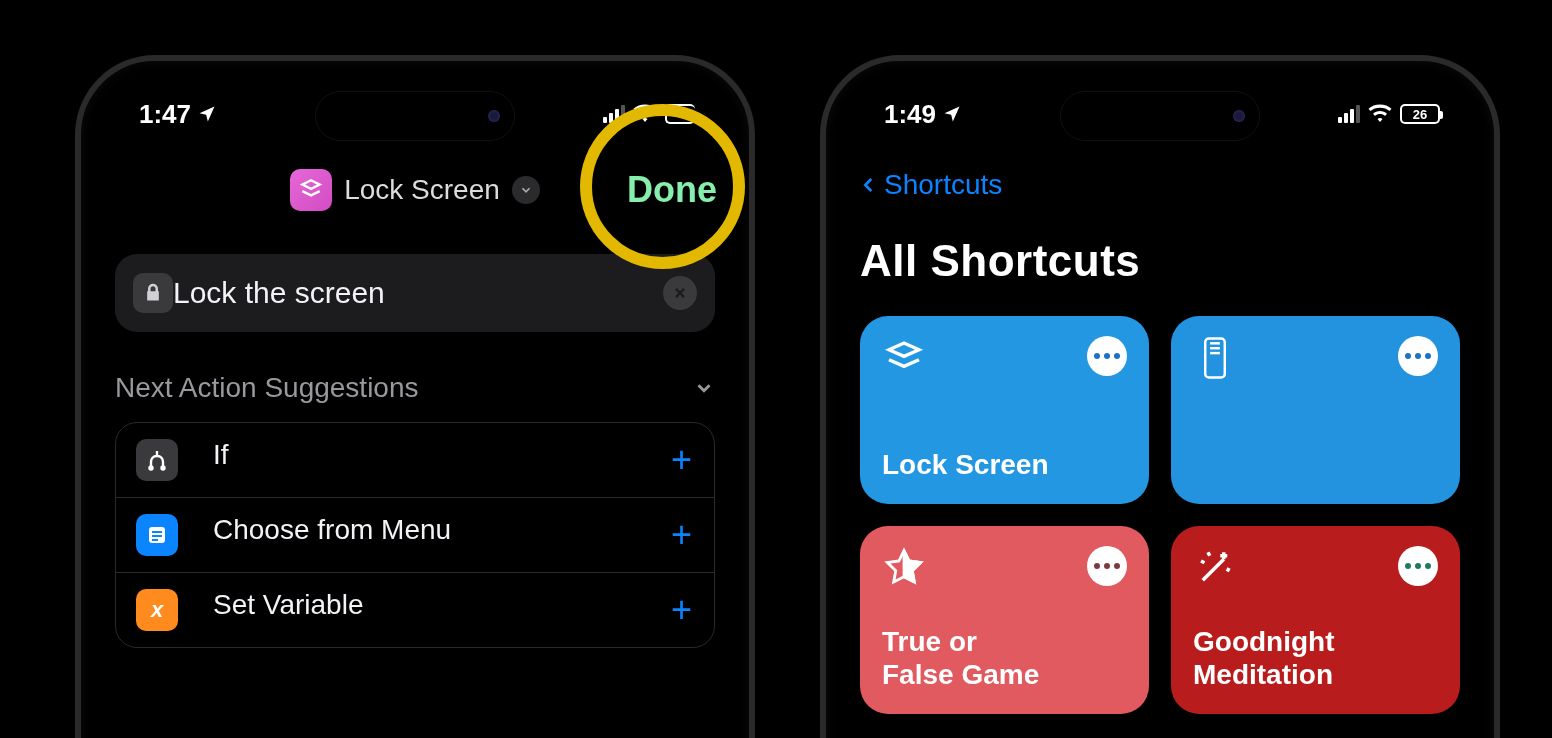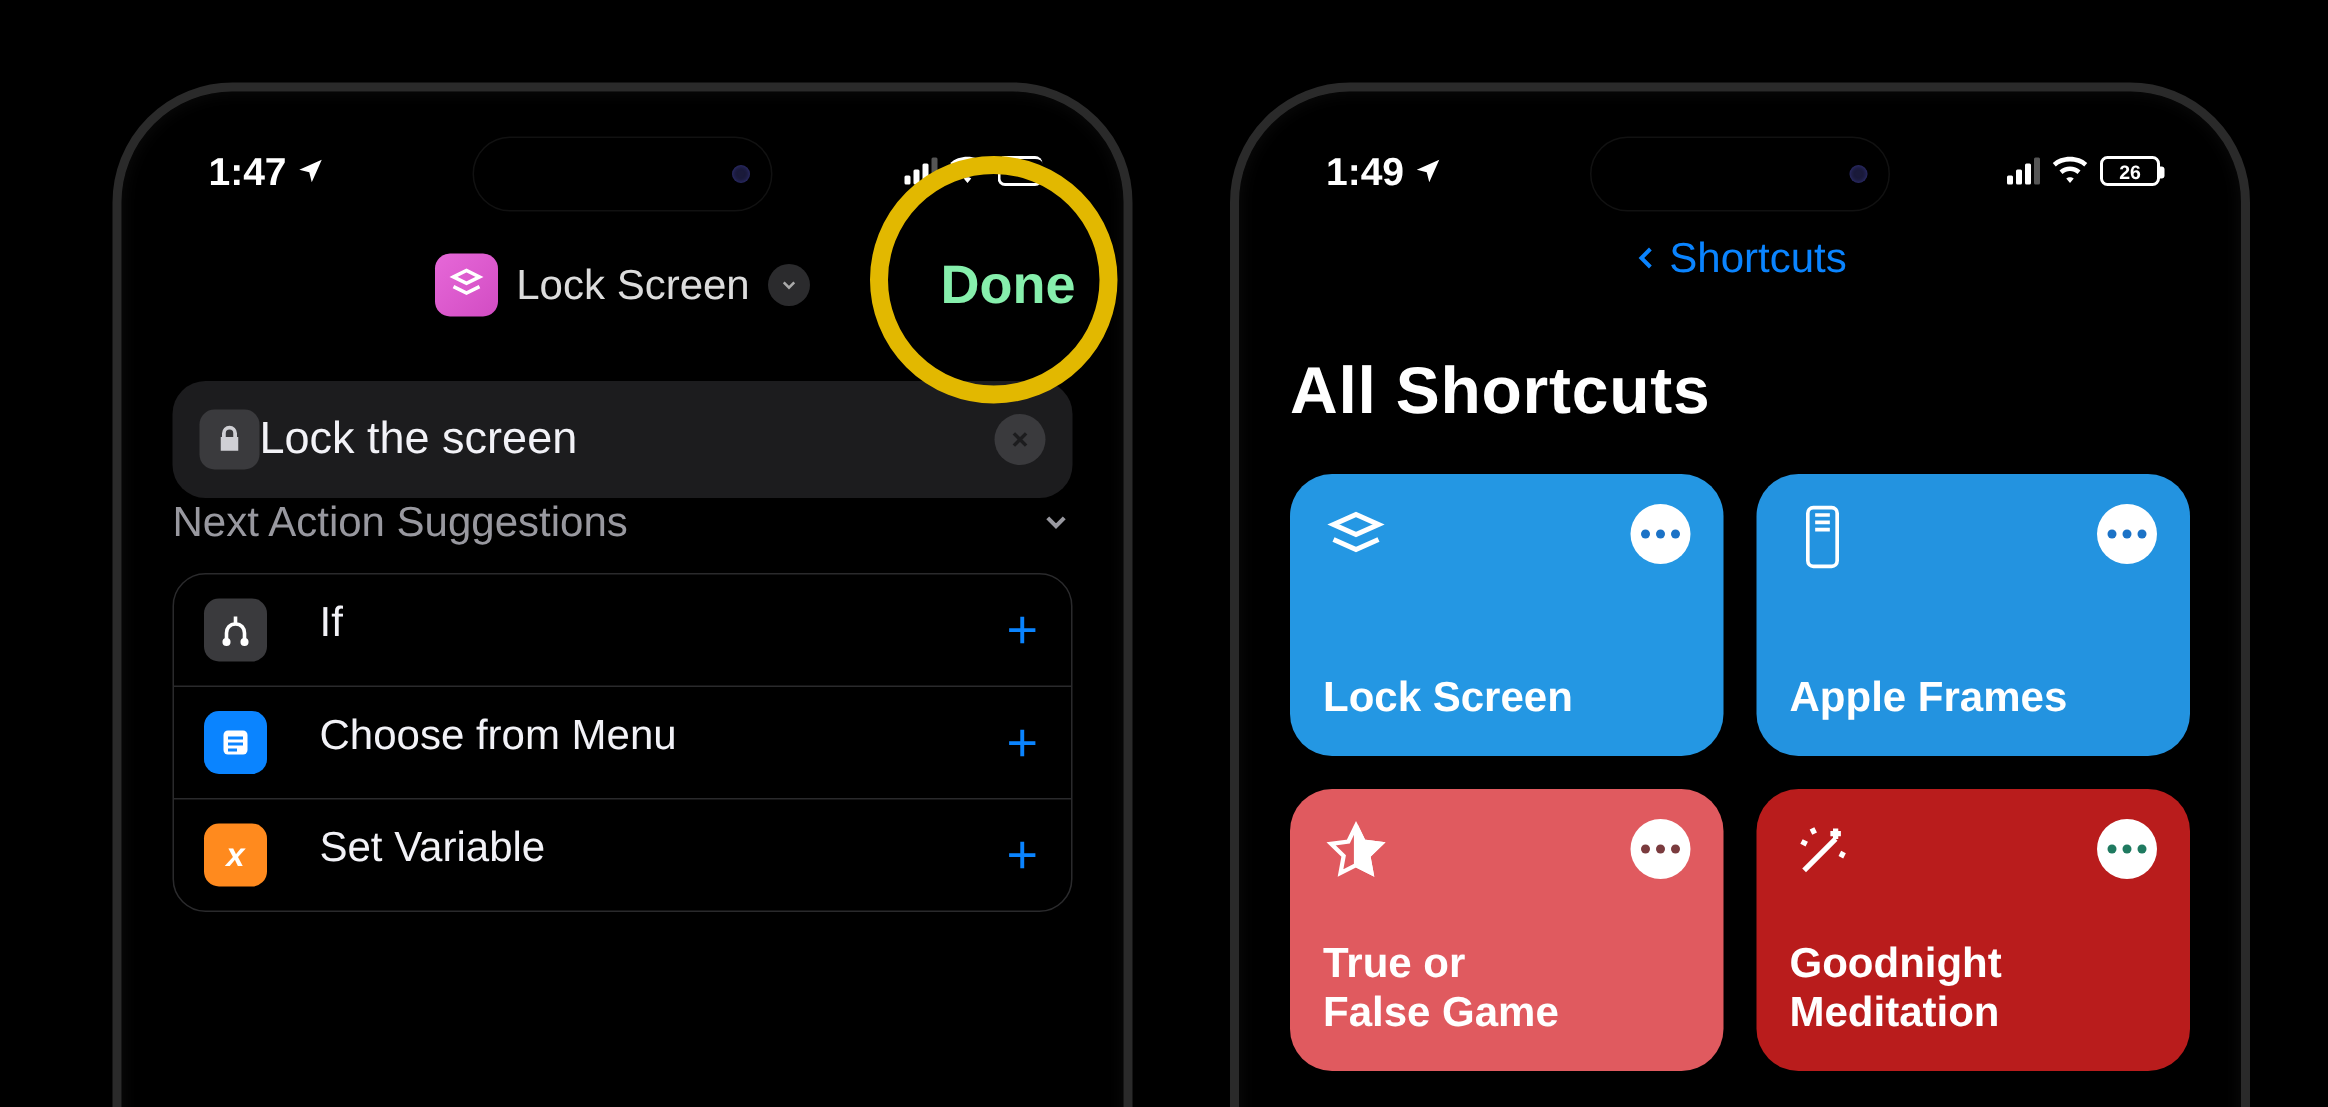--- a/index.html
+++ b/index.html
@@ -115,21 +115,21 @@
     position:relative;
   }
   .action-lock-icon {
     width:40px;height:40px;border-radius:10px;background:#3a3a3d;
     display:flex;align-items:center;justify-content:center;
   }
   .action-label { font-size:30px; color:#f2f2f7;}
   .action-x { position:absolute; right:18px; width:34px;height:34px;border-radius:17px;background:#3a3a3d;display:flex;align-items:center;justify-content:center; color:#888;}
 
   .suggest-header {
-    display:flex; align-items:center; justify-content:space-between;
+    margin-top:40px; display:flex; align-items:center; justify-content:space-between;
     color:#98989f; font-size:28px;
   }
   .suggest-list {
     margin-top:18px;
     border:1px solid #2a2a2c;
     border-radius:22px;
     overflow:hidden;
   }
   .suggest-item {
     display:flex; align-items:flex-start; gap:35px;
@@ -140,21 +140,21 @@
   .suggest-item:first-child { border-top:none;}
   .suggest-icon { width:42px;height:42px;border-radius:10px;display:flex;align-items:center;justify-content:center;font-weight:700;}
   .si-if { background:#3a3a3d; }
   .si-menu { background:#0a84ff; }
   .si-var { background:#ff8a1e; color:#fff;font-style:italic;font-size:22px;}
   .suggest-label { font-size:28px; color:#f2f2f7;}
   .suggest-plus { position:absolute; right:22px; font-size:36px; color:#0a84ff; font-weight:300;}
 
   
   .nav-right {
-    display:flex; align-items:center; justify-content:space-between; height:58px;flex-direction:column;
+    display:flex; align-items:center; justify-content:space-between; height:58px;
   }
   .back-area { display:flex; align-items:center; gap:6px; color:#0a84ff; font-size:28px;}
   .nav-actions { display:flex; align-items:center; gap:32px;}
   .nav-act-btn { color:#0a84ff; font-size:28px;}
   .grid-icon,.plus-icon { width:34px;height:34px; display:flex;align-items:center;justify-content:center;}
   .page-title {
     margin-top:22px;
     font-size:44px; font-weight:700; letter-spacing:0.5px;
   }
   .sc-grid {
@@ -362,21 +362,20 @@
                   <line x1="8" y1="10" x2="16" y2="10"></line>
                   <line x1="8" y1="14" x2="16" y2="14"></line>
                 </svg>
             </div>
             <div class="sc-menu-dot">
                 <span></span>
                 <span></span>
                 <span></span>
               </div>
           </div>
-          <div class="sc-card-label">Apple Frames</div>
         </div>
         <div class="sc-card c-red">
           <div class="sc-card-top">
             <div class="sc-card-ic">
               <svg width="42" height="42" viewBox="0 0 24 24" fill="#fff" stroke="#fff" stroke-width="1.6">
                   <path d="M12 2l2.9 6 6.6.9-4.8 4.6 1.2 6.5L12 17l-5.9 3 1.2-6.5L2.5 8.9 9.1 8 12 2z" fill="none"></path>
                   <path d="M12 2l2.9 6 6.6.9-4.8 4.6 1.2 6.5L12 17V2z" fill="#fff"></path>
                 </svg>
             </div>
             <div class="sc-menu-dot">

